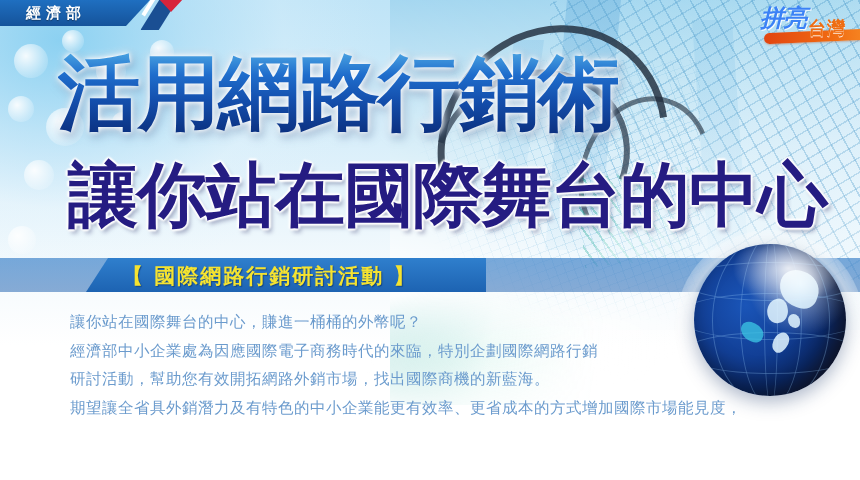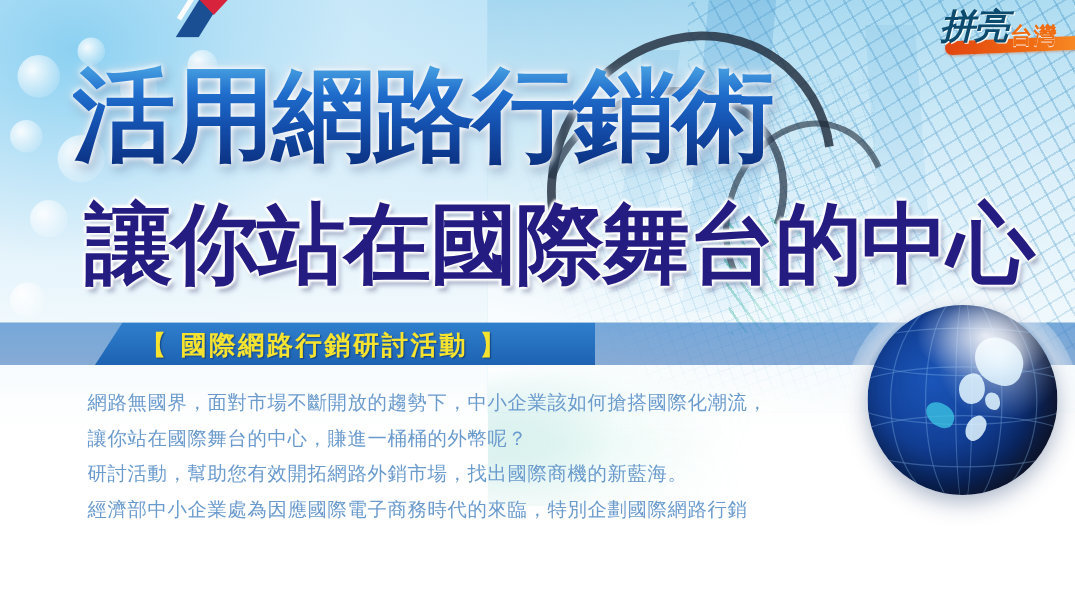--- a/index.html
+++ b/index.html
@@ -163,21 +163,21 @@
     position:absolute;left:6px;top:24px;width:150px;height:11px;
     background:linear-gradient(90deg,#e24510 0%,#f06a12 45%,#f9932a 78%,rgba(249,175,70,.25) 100%);
     border-radius:6px 2px 2px 6px;transform:rotate(-2.5deg);
     box-shadow:0 1px 2px rgba(200,70,10,.35);
   }
   .sme-t1{
     position:relative;color:#ef6d12;font-size:17px;font-weight:bold;letter-spacing:1px;
     margin-top:8px;text-shadow:0 1px 0 rgba(255,255,255,.85);
   }
   .sme-t2{
-    position:relative;color:#0c4a6e;font-size:28px;font-weight:bold;font-style:italic;
+    position:relative;color:#3b82f6;font-size:24px;font-weight:bold;font-style:italic;
     margin-top:-4px;margin-left:2px;letter-spacing:-1px;
     text-shadow:1px 1px 0 rgba(255,255,255,.9);
   }
   .sme-t3{
     position:relative;color:#ef6d12;font-size:18px;font-weight:bold;letter-spacing:1px;
     margin-top:10px;margin-left:2px;text-shadow:0 1px 0 rgba(255,255,255,.85);
   }
 
   
   .title1{
@@ -207,21 +207,21 @@
     font-size:70px;font-weight:bold;line-height:1;letter-spacing:-1px;
     color:transparent;-webkit-text-stroke:7px #ffffff;white-space:nowrap;z-index:-1;
   }
 
   
   .subbar-band{
     position:absolute;left:0;top:258px;width:860px;height:34px;
     background:linear-gradient(180deg, rgba(42,118,196,.62), rgba(30,96,175,.52));
   }
   .subbar{
-    position:absolute;left:76px;top:258px;width:400px;height:34px;
+    position:absolute;left:86px;top:258px;width:400px;height:34px;
     background:linear-gradient(180deg,#2f7fcd,#1d63b2);
     clip-path:polygon(22px 0, 100% 0, 100% 100%, 0 100%);
   }
   .subbar span{
     position:absolute;left:36px;top:4px;
     color:#f5e330;font-size:21px;font-weight:bold;letter-spacing:2px;
     text-shadow:1px 1px 1px rgba(10,40,90,.55);
     white-space:nowrap;
   }
 
@@ -258,20 +258,23 @@
   <div class="bokeh r" style="left:112px;top:112px;width:20px;height:20px;"></div>
   <div class="bokeh r" style="left:24px;top:160px;width:30px;height:30px;"></div>
   <div class="bokeh r" style="left:150px;top:40px;width:24px;height:24px;"></div>
   <div class="bokeh r" style="left:186px;top:78px;width:18px;height:18px;"></div>
   <div class="bokeh r" style="left:70px;top:196px;width:22px;height:22px;"></div>
   <div class="bokeh r" style="left:8px;top:226px;width:28px;height:28px;"></div>
 
   <div class="swoosh"></div>
   <div class="teal2"></div>
 
+  <div class="moea-tab">
+    <span>經濟部</span>
+  </div>
   <div class="moea-mark">
     <div class="swA"></div>
     <div class="swC"></div>
     <div class="swB"></div>
   </div>
 
   <div class="sme">
     <div class="sme-brush"></div>
     <div class="sme-t2">拼亮</div>
     <div class="sme-t3">台灣</div>
@@ -302,19 +305,19 @@
       <div class="landmass lm1"></div>
       <div class="landmass lm2"></div>
       <div class="landmass lm3"></div>
       <div class="landmass lm4"></div>
       <div class="landmass lm5"></div>
       <div class="globe-gloss"></div>
     </div>
   </div>
 
   <div class="body-copy">
-    <p>網路無國界，面對市場不斷開放的趨勢下，中小企業該如何搶搭國際化潮流，</p>
     <p>讓你站在國際舞台的中心，賺進一桶桶的外幣呢？</p>
+    <p>經濟部中小企業處為因應國際電子商務時代的來臨，特別企劃國際網路行銷</p>
     <p>研討活動，幫助您有效開拓網路外銷市場，找出國際商機的新藍海。</p>
-    <p>經濟部中小企業處為因應國際電子商務時代的來臨，特別企劃國際網路行銷</p>
+    <p>期望讓全省具外銷潛力及有特色的中小企業能更有效率、更省成本的方式增加國際市場能見度，</p>
   </div>
 
 </div>
 
 </body></html>

